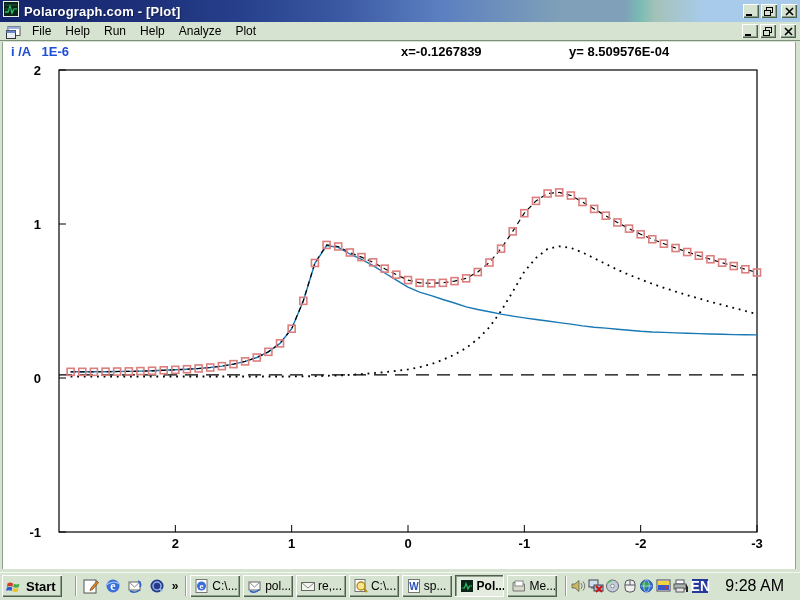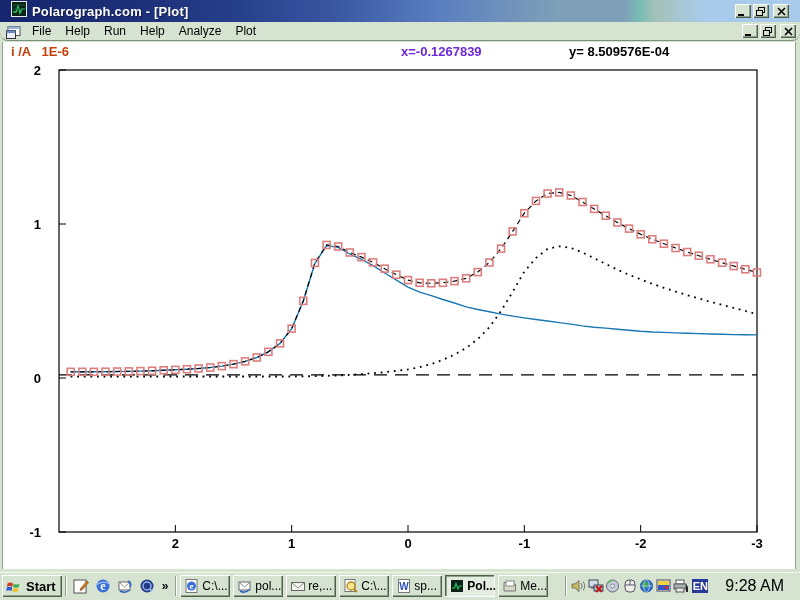--- a/index.html
+++ b/index.html
@@ -4,66 +4,66 @@
 <style>
   * { margin:0; padding:0; box-sizing:border-box; }
   html,body { width:800px; height:600px; overflow:hidden; }
   body { font-family:"Liberation Sans", sans-serif; background:#d6e3d0; position:relative; }
 
   .screen { position:absolute; inset:0; background:#d6e3d0; }
 
   
   .titlebar { position:absolute; left:0; top:0; width:800px; height:22px;
     background:linear-gradient(90deg,#15266e 0%,#1d3079 18%,#27408c 30%,#3a57a2 42%,#5b7fc0 55%,#7fa0b8 70%,#7fa0b8 78%,#79bcb4 80%,#a4c2b8 82%,#a8cbec 88%,#a8cbec 100%);
-    display:flex; align-items:center; padding:0 11px; }
+    display:flex; align-items:center; padding:0 3px; }
   .titlebar .ttext { color:#fff; font-weight:bold; font-size:13px; margin-left:5px; letter-spacing:.2px;
     text-shadow:1px 1px 0 rgba(0,0,0,.35); flex:1; white-space:nowrap; }
   .winbtn { width:16px; height:14px; background:#d6e3d0; margin-left:2px;
     box-shadow:inset 1px 1px 0 #fff, inset -1px -1px 0 #4f5f4d, inset -2px -2px 0 #8fa38c;
     display:flex; align-items:center; justify-content:center; }
   .winbtn svg { display:block; }
   .btn-gap { width:2px; }
 
   
   .menubar { position:absolute; left:0; top:22px; width:800px; height:19px; background:#d6e3d0;
-    display:flex; align-items:center; padding:0 4px; border-bottom:1px solid #7e8e7c;border-radius:8px; }
+    display:flex; align-items:center; padding:0 4px; border-bottom:1px solid #7e8e7c; }
   .menu-item { font-size:12px; color:#000; padding:2px 7px; cursor:default; }
   .mdi-icon { width:15px; height:13px; margin:0 4px 0 2px; }
   .menu-spacer { flex:1; }
 
   
   .client { position:absolute; left:2px; top:42px; width:794px; height:527px; background:#fff;
     border-left:1px solid #8fa38c; border-right:1px solid #8fa38c; }
-  .y-axis-title { position:absolute; left:8px; top:2px; font-size:13px; font-weight:bold; color:#c2410c; white-space:pre; }
-  .cursor-x { position:absolute; left:398px; top:2px; font-size:13px; font-weight:bold; color:#6d28d9; }
+  .y-axis-title { position:absolute; left:8px; top:2px; font-size:13px; font-weight:bold; color:#1d4ed8; white-space:pre; }
+  .cursor-x { position:absolute; left:398px; top:2px; font-size:13px; font-weight:bold; color:#000000; }
   .cursor-y { position:absolute; left:566px; top:2px; font-size:13px; font-weight:bold; color:#000; }
   .x-axis-title { position:absolute; left:355px; top:502px; width:170px; text-align:center;
     font-size:13px; font-weight:bold; color:#000; white-space:pre; }
   #plot-svg { position:absolute; left:0; top:0; }
 
   
   .taskbar { position:absolute; left:0; top:572px; width:800px; height:28px; background:#d6e3d0;
     box-shadow:inset 0 1px 0 #f2f8f0; display:flex; align-items:center; padding:0 2px; }
   .tb-btn { height:22px; background:#d6e3d0; display:flex; align-items:center; padding:0 5px;
     box-shadow:inset 1px 1px 0 #fff, inset -1px -1px 0 #4f5f4d, inset -2px -2px 0 #8fa38c;
     font-size:12px; color:#000; white-space:nowrap; cursor:default; }
-  .start-btn { font-weight:bold; font-size:13px; margin-right:0; padding:0 6px 0 3px; }
+  .start-btn { font-weight:bold; font-size:13px; margin-right:10px; padding:0 6px 0 3px; }
   .start-btn svg { margin-right:3px; }
   .etch { width:2px; height:20px; margin:0 3px;
     border-left:1px solid #8fa38c; border-right:1px solid #fff; }
   .ql { display:flex; align-items:center; gap:4px; padding:0 2px; }
   .ql-icon { width:18px; height:18px; display:flex; align-items:center; justify-content:center; cursor:pointer; }
   .chev { font-size:12px; font-weight:bold; color:#000; padding:0 2px; cursor:pointer; }
   .task-btn { width:50px; margin-right:3px; overflow:hidden; }
   .task-btn svg { margin-right:3px; flex:none; }
   .task-btn.active { box-shadow:inset -1px -1px 0 #fff, inset 1px 1px 0 #4f5f4d, inset 2px 2px 0 #8fa38c;
     background:#e3ecdf; font-weight:bold; }
   .tray { margin-left:auto; display:flex; align-items:center; height:24px; padding:0 6px 0 2px; }
   .tray-icon { width:17px; height:16px; display:flex; align-items:center; justify-content:center; cursor:pointer; }
-  .en-badge { width:16px; height:14px; background:#283a99; color:#fff; font-size:11px; font-weight:bold;
+  .en-badge { width:16px; height:14px; background:#283a99; color:#fff; font-size:14px; font-weight:bold;
     display:flex; align-items:center; justify-content:center; margin:0 3px; cursor:pointer; }
   .clock { font-size:16px; color:#000; padding:0 8px 0 14px; white-space:nowrap; }
 </style>
 </head>
 <body>
 
 <div class="screen">
 
   <div class="titlebar">
     <span>

